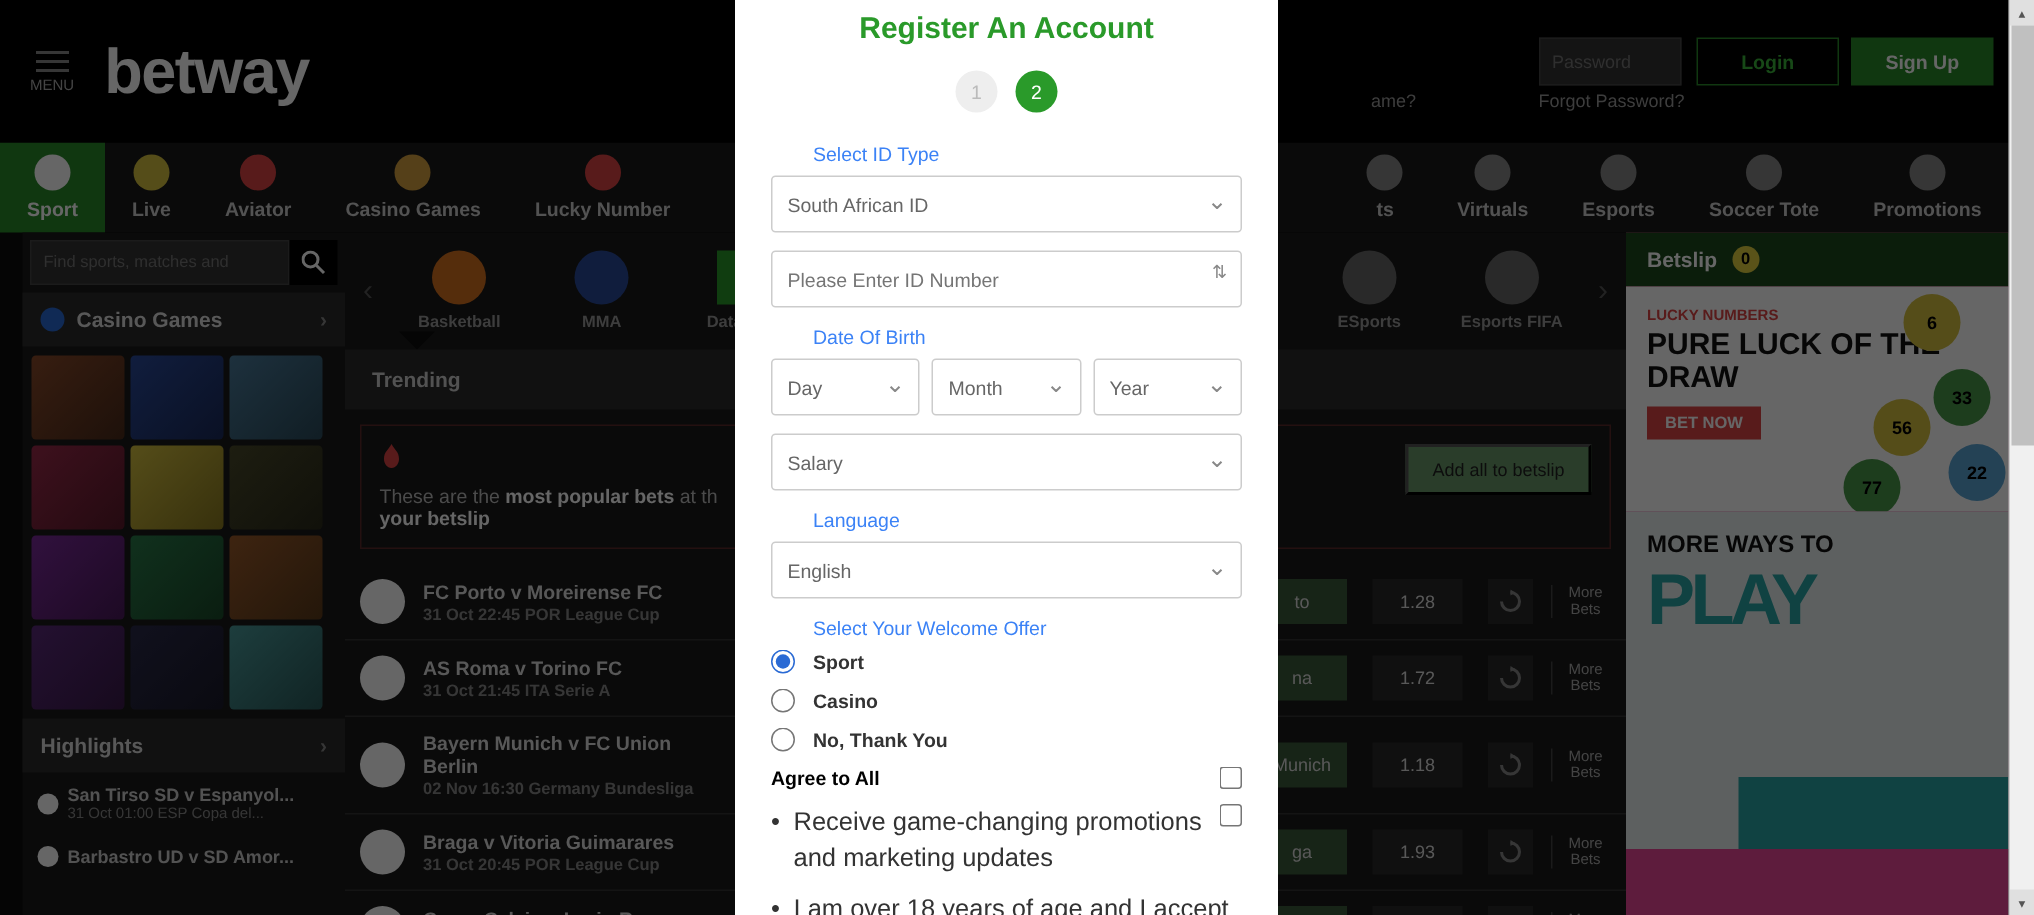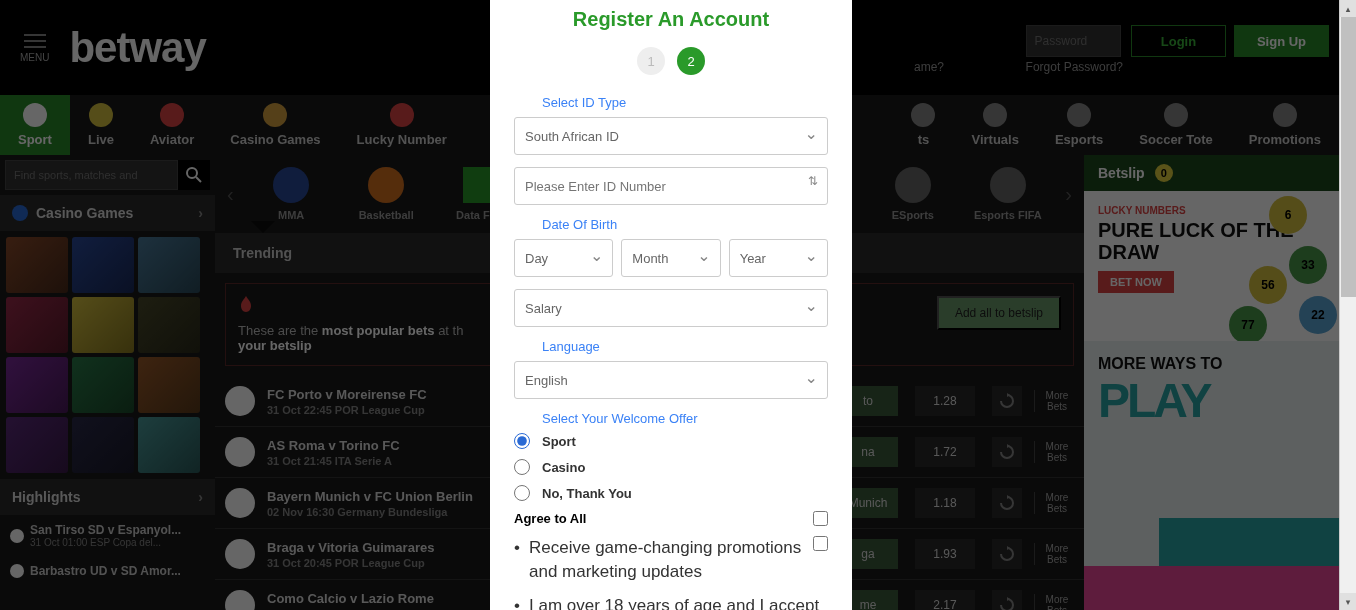--- a/index.html
+++ b/index.html
@@ -29,21 +29,21 @@
 
 
 .nav-bar { background: #1a1a1a; height: 60px; display: flex; width: 1339px; }
 .nav-item { flex: 0 0 auto; padding: 0 18px; display: flex; flex-direction: column; align-items: center; justify-content: center; color: #ccc; font-size: 13px; font-weight: bold; gap: 5px; }
 .nav-item.active { background: #2a8a2a; color: #fff; }
 .nav-icon { width: 24px; height: 24px; background: #888; border-radius: 50%; }
 .nav-spacer { flex: 1; }
 
 
 .content { display: flex; width: 1339px; height: 455px; background: #0d0d0d; }
-.left-col { width: 215px; background: #1a1a1a; }
+.left-col { width: 215px; background: #1a1a1a; margin-left: 15px; }
 .center-col { flex: 1; background: #1a1a1a; position: relative; }
 .right-col { width: 255px; background: #ec4899; }
 
 .search-row { display: flex; padding: 5px; }
 .search-input { flex: 1; height: 30px; background: #333; border: 1px solid #444; color: #888; padding: 0 8px; font-size: 11px; }
 .search-btn { width: 32px; height: 30px; background: #000; display: flex; align-items: center; justify-content: center; }
 
 .panel-header { background: #2b2b2b; padding: 10px 12px; color: #ddd; font-size: 14px; font-weight: bold; display: flex; justify-content: space-between; align-items: center; }
 .chevron { color: #888; font-size: 14px; }
 
@@ -224,26 +224,26 @@
     <div class="highlight-item">
       <span class="ball-sm"></span>
       <div class="txt">Barbastro UD v SD Amor...</div>
     </div>
   </div>
 
   <div class="center-col">
     <div class="carousel">
       <span class="car-arrow">‹</span>
       <div class="cat-item">
+          <div class="cat-icon" style="background:#d47020"></div>
+          <span>Basketball</span>
+        </div>
+      <div class="cat-item">
           <div class="cat-icon" style="background:#2a4a9a"></div>
           <span>MMA</span>
-        </div>
-      <div class="cat-item">
-          <div class="cat-icon" style="background:#d47020"></div>
-          <span>Basketball</span>
         </div>
       <div class="cat-item">
           <div class="cat-icon" style="background:#2a9a2a;border-radius:0"></div>
           <span>Data Free</span>
         </div>
       <div style="flex:1"></div>
       <div class="cat-item">
           <div class="cat-icon"></div>
           <span>nes</span>
         </div>

